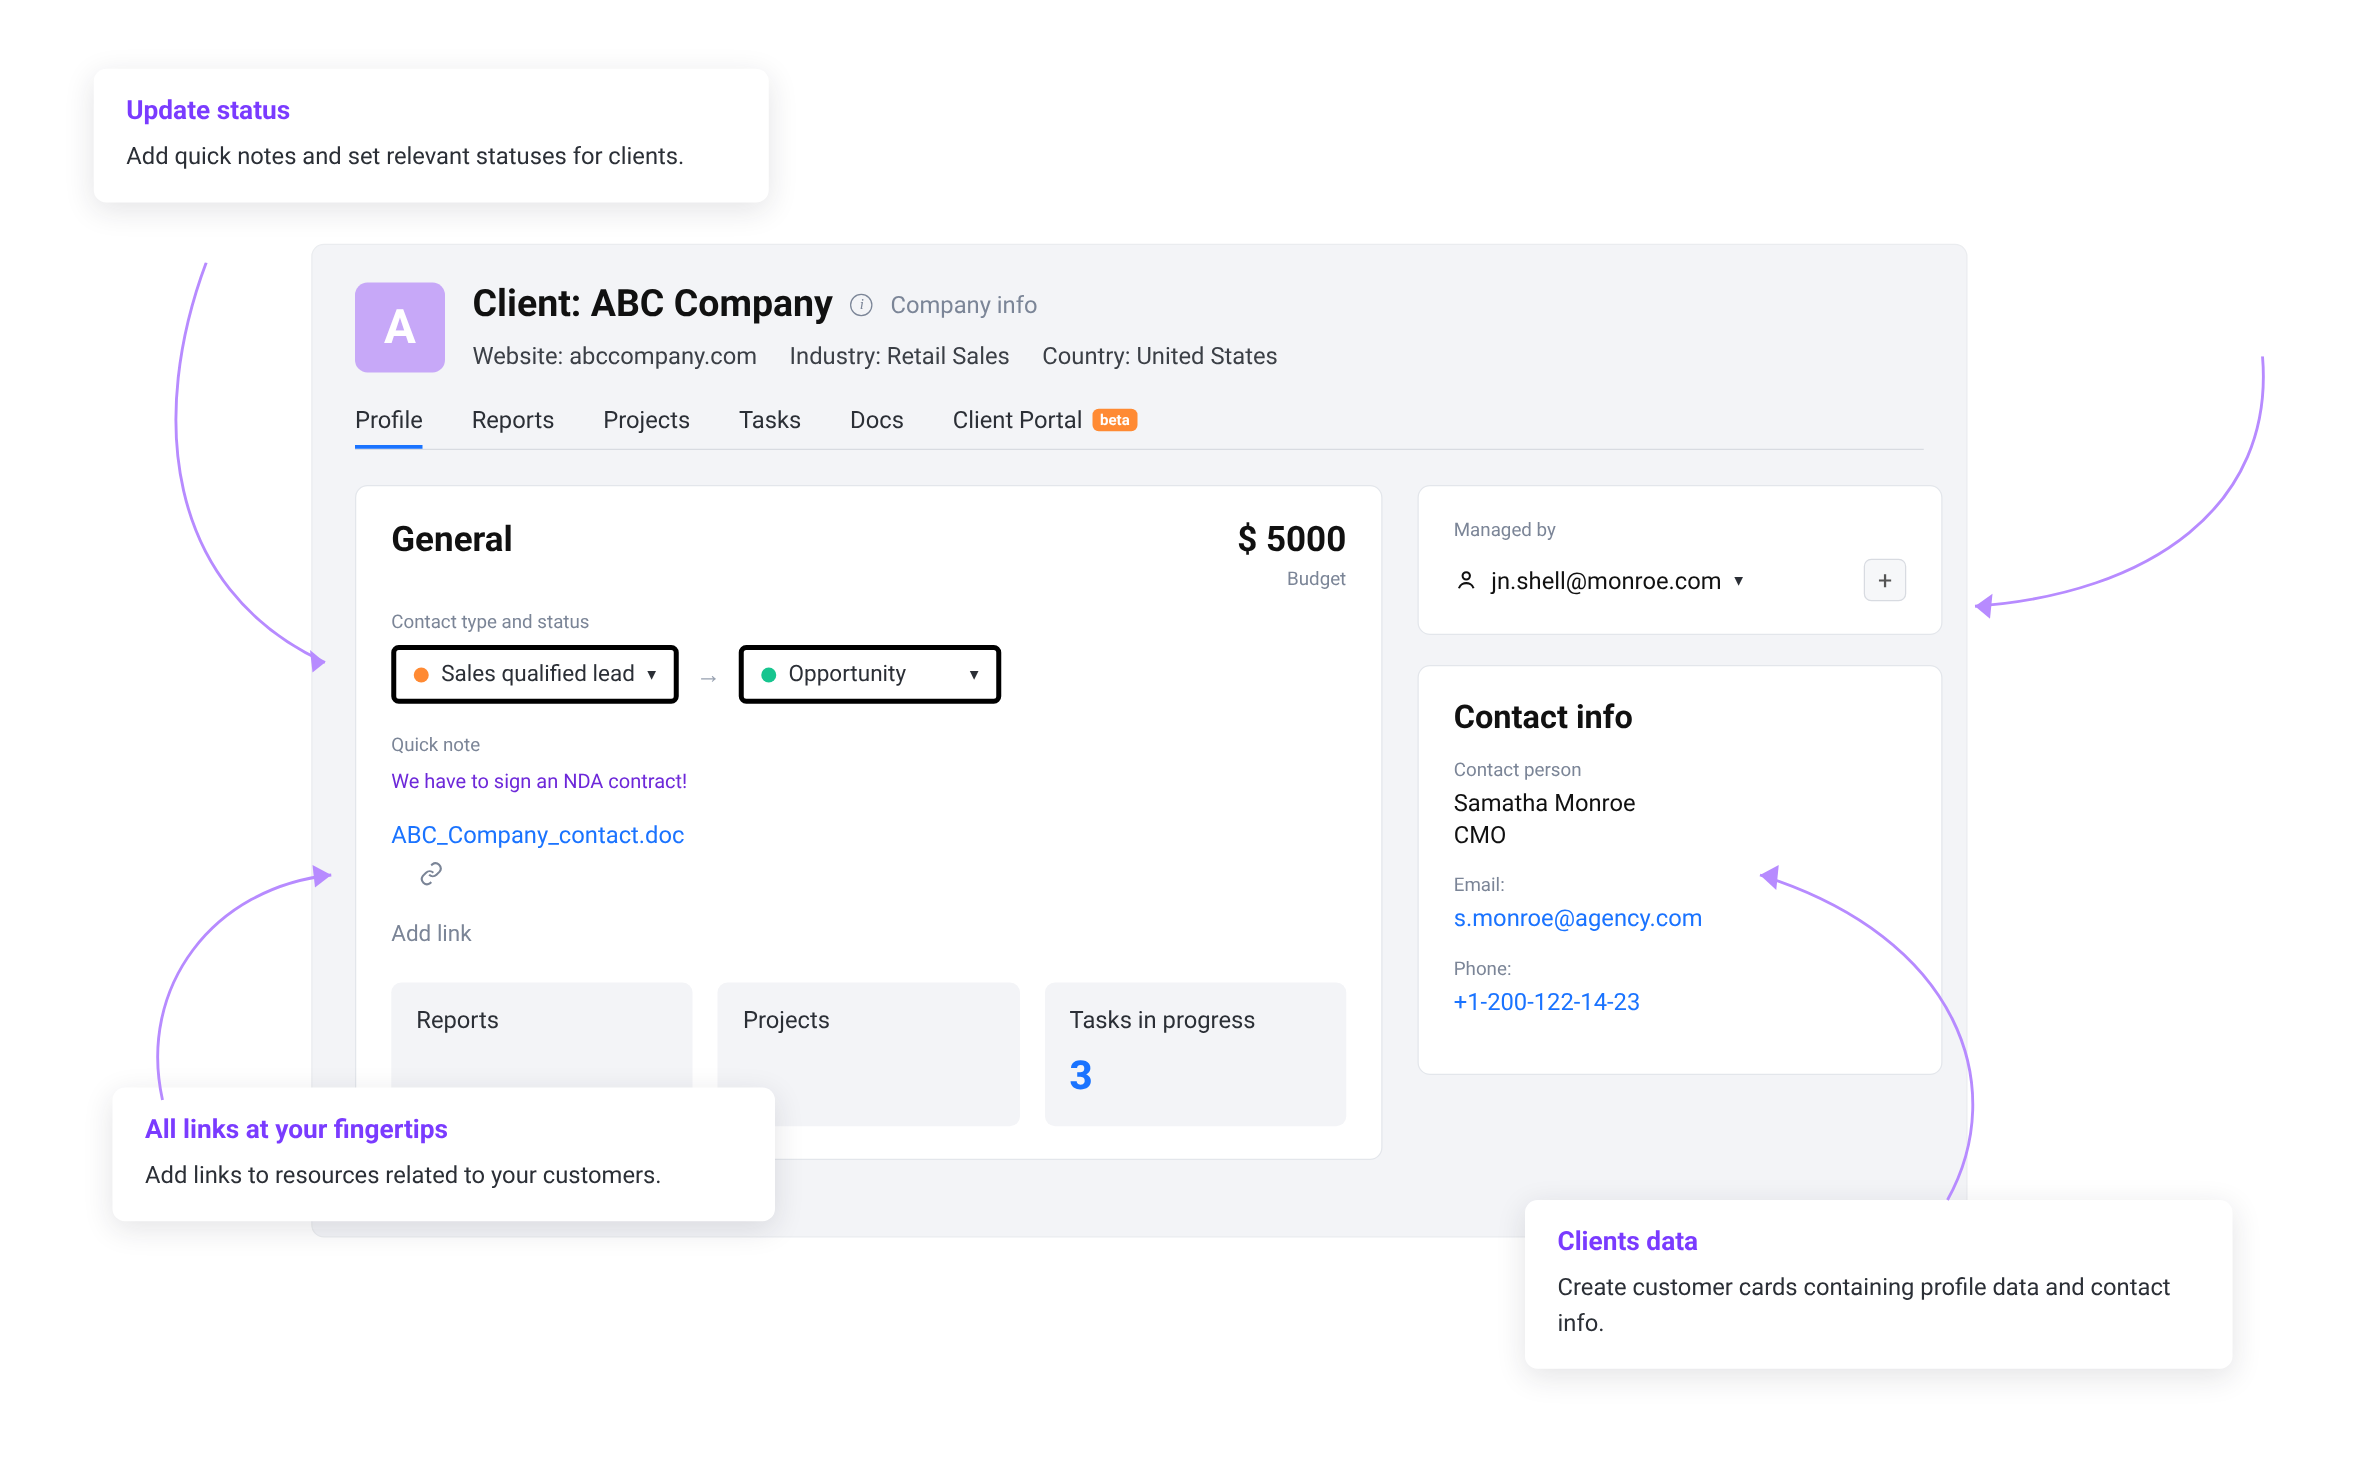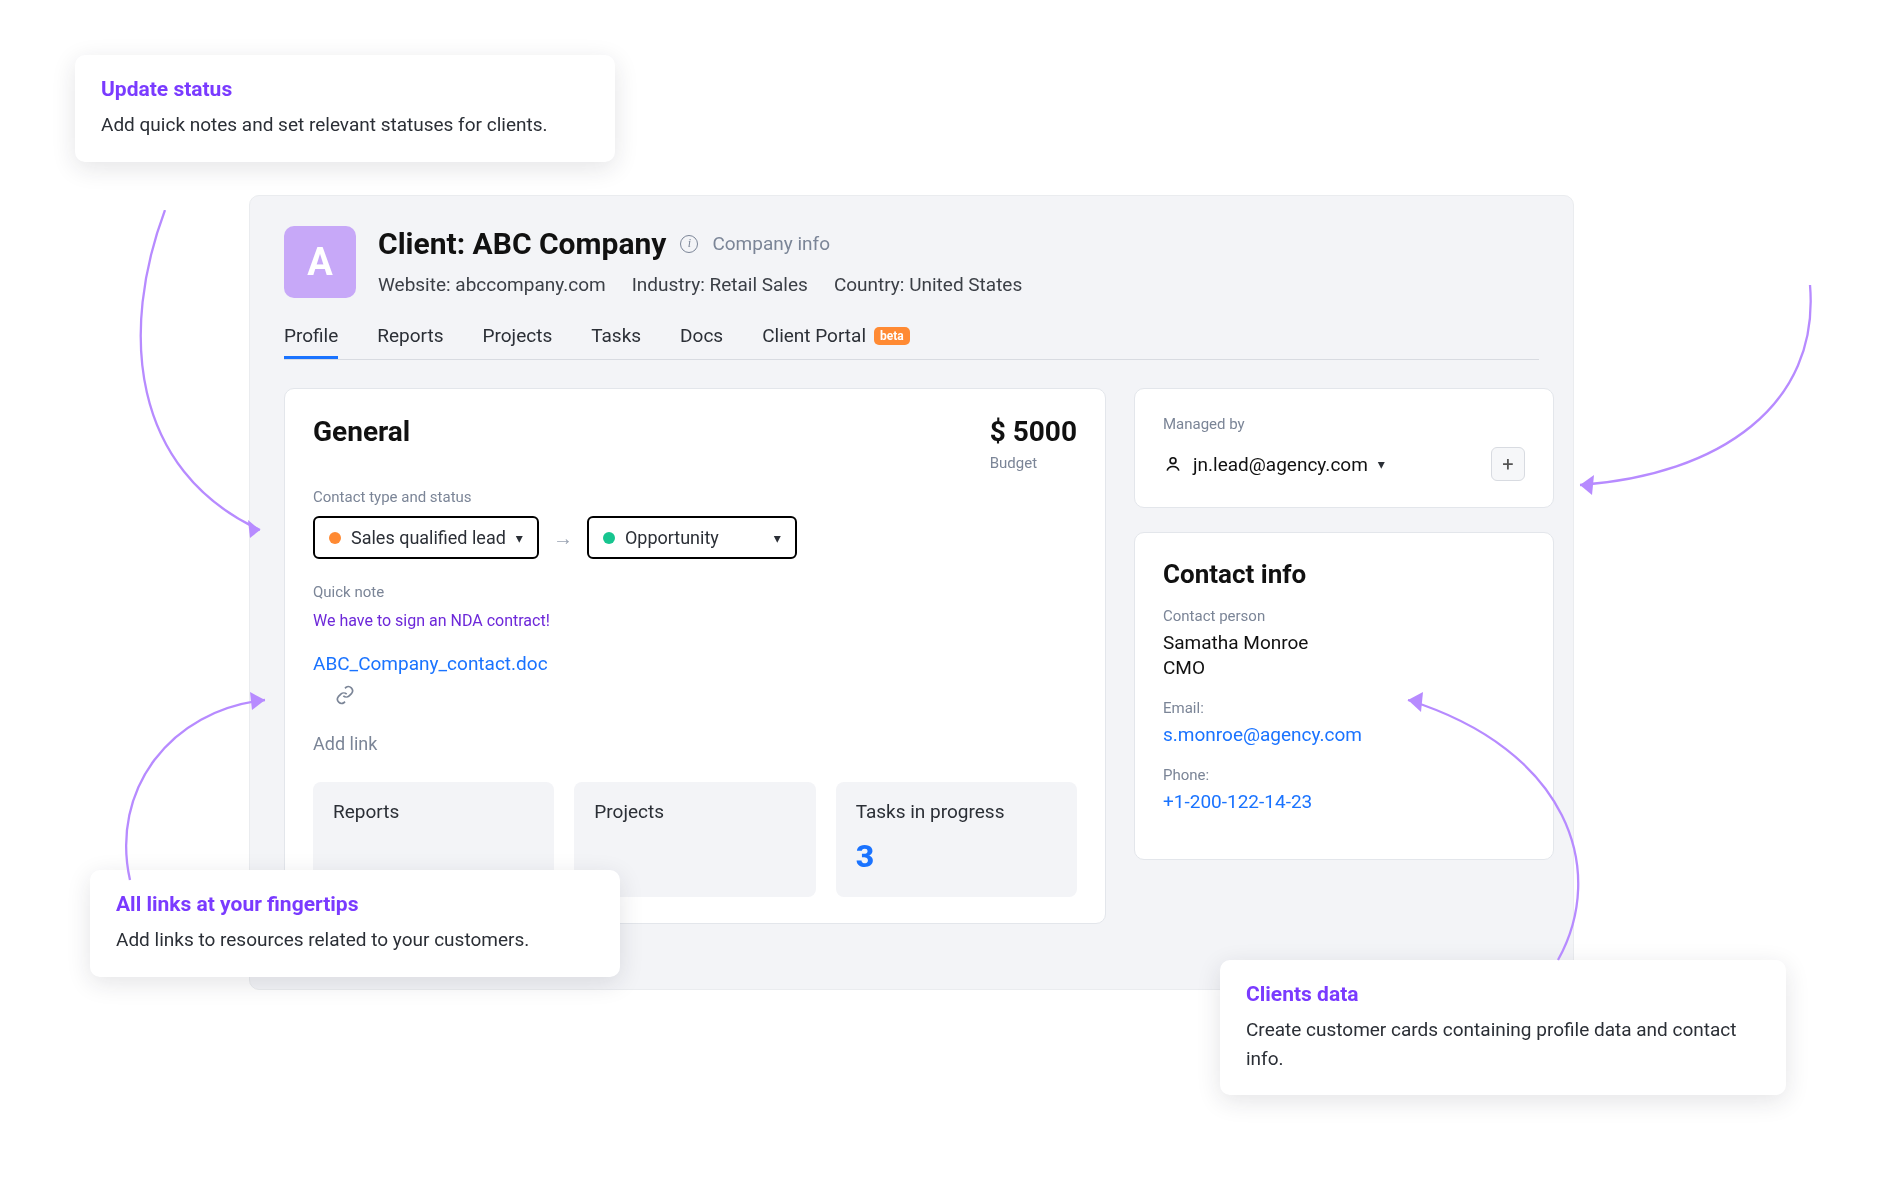--- a/index.html
+++ b/index.html
@@ -57,29 +57,29 @@
   .col-side { flex: 0 0 420px; display: flex; flex-direction: column; gap: 24px; }
 
   .card {
     background: #fff; border: 1px solid #e3e6eb; border-radius: 10px;
     padding: 26px 28px;
   }
 
   
   .general-head { display: flex; justify-content: space-between; align-items: flex-start; margin-bottom: 16px; }
   .general-title { font-size: 28px; font-weight: 700; }
-  .budget-wrap { }
+  .budget-wrap { text-align: right; }
   .budget-amount { font-size: 28px; font-weight: 700; color: #111; }
   .budget-label { font-size: 15px; color: #7b8597; margin-top: 6px; }
 
   .field-label { font-size: 15px; color: #7b8597; margin-bottom: 10px; }
   .status-row { display: flex; align-items: center; gap: 14px; margin-bottom: 24px; }
   .status-chip {
     display: inline-flex; align-items: center; gap: 10px;
-    border: 2px solid #000000; border-radius: 6px;
+    border: 4px solid #000000; border-radius: 6px;
     padding: 9px 14px; font-size: 18px; color: #2b2f36;
     background: #fff; cursor: pointer;
     min-width: 210px; justify-content: space-between;
   }
   .chip-left { display: inline-flex; align-items: center; gap: 10px; }
   .dot { width: 12px; height: 12px; border-radius: 50%; display: inline-block; }
   .dot.orange { background: #ff8a33; }
   .dot.green { background: #17c58f; }
   .arrow-between { font-size: 20px; color: #9aa3b2; }
   .chev { font-size: 14px; color: #2b2f36; }
@@ -250,21 +250,21 @@
         <div class="card">
           <div class="managed-label">Managed by</div>
           <div class="managed-row">
             <span class="managed-left">
               <span class="person-icon">
                 <svg viewBox="0 0 24 24" width="20" height="20" fill="none" stroke="#111" stroke-width="2">
                   <circle cx="12" cy="8" r="3.5"></circle>
                     <path d="M5 20c1-4 5-5 7-5s6 1 7 5"></path>
                 </svg>
               </span>
-              <span>jn.lead@agency.com</span>
+              <span>jn.shell@monroe.com</span>
               <span class="chev">▾</span>
             </span>
             <div class="plus-btn">
               <span>+</span>
             </div>
           </div>
         </div>
 
         <div class="card">
           <div class="contact-title">Contact info</div>

